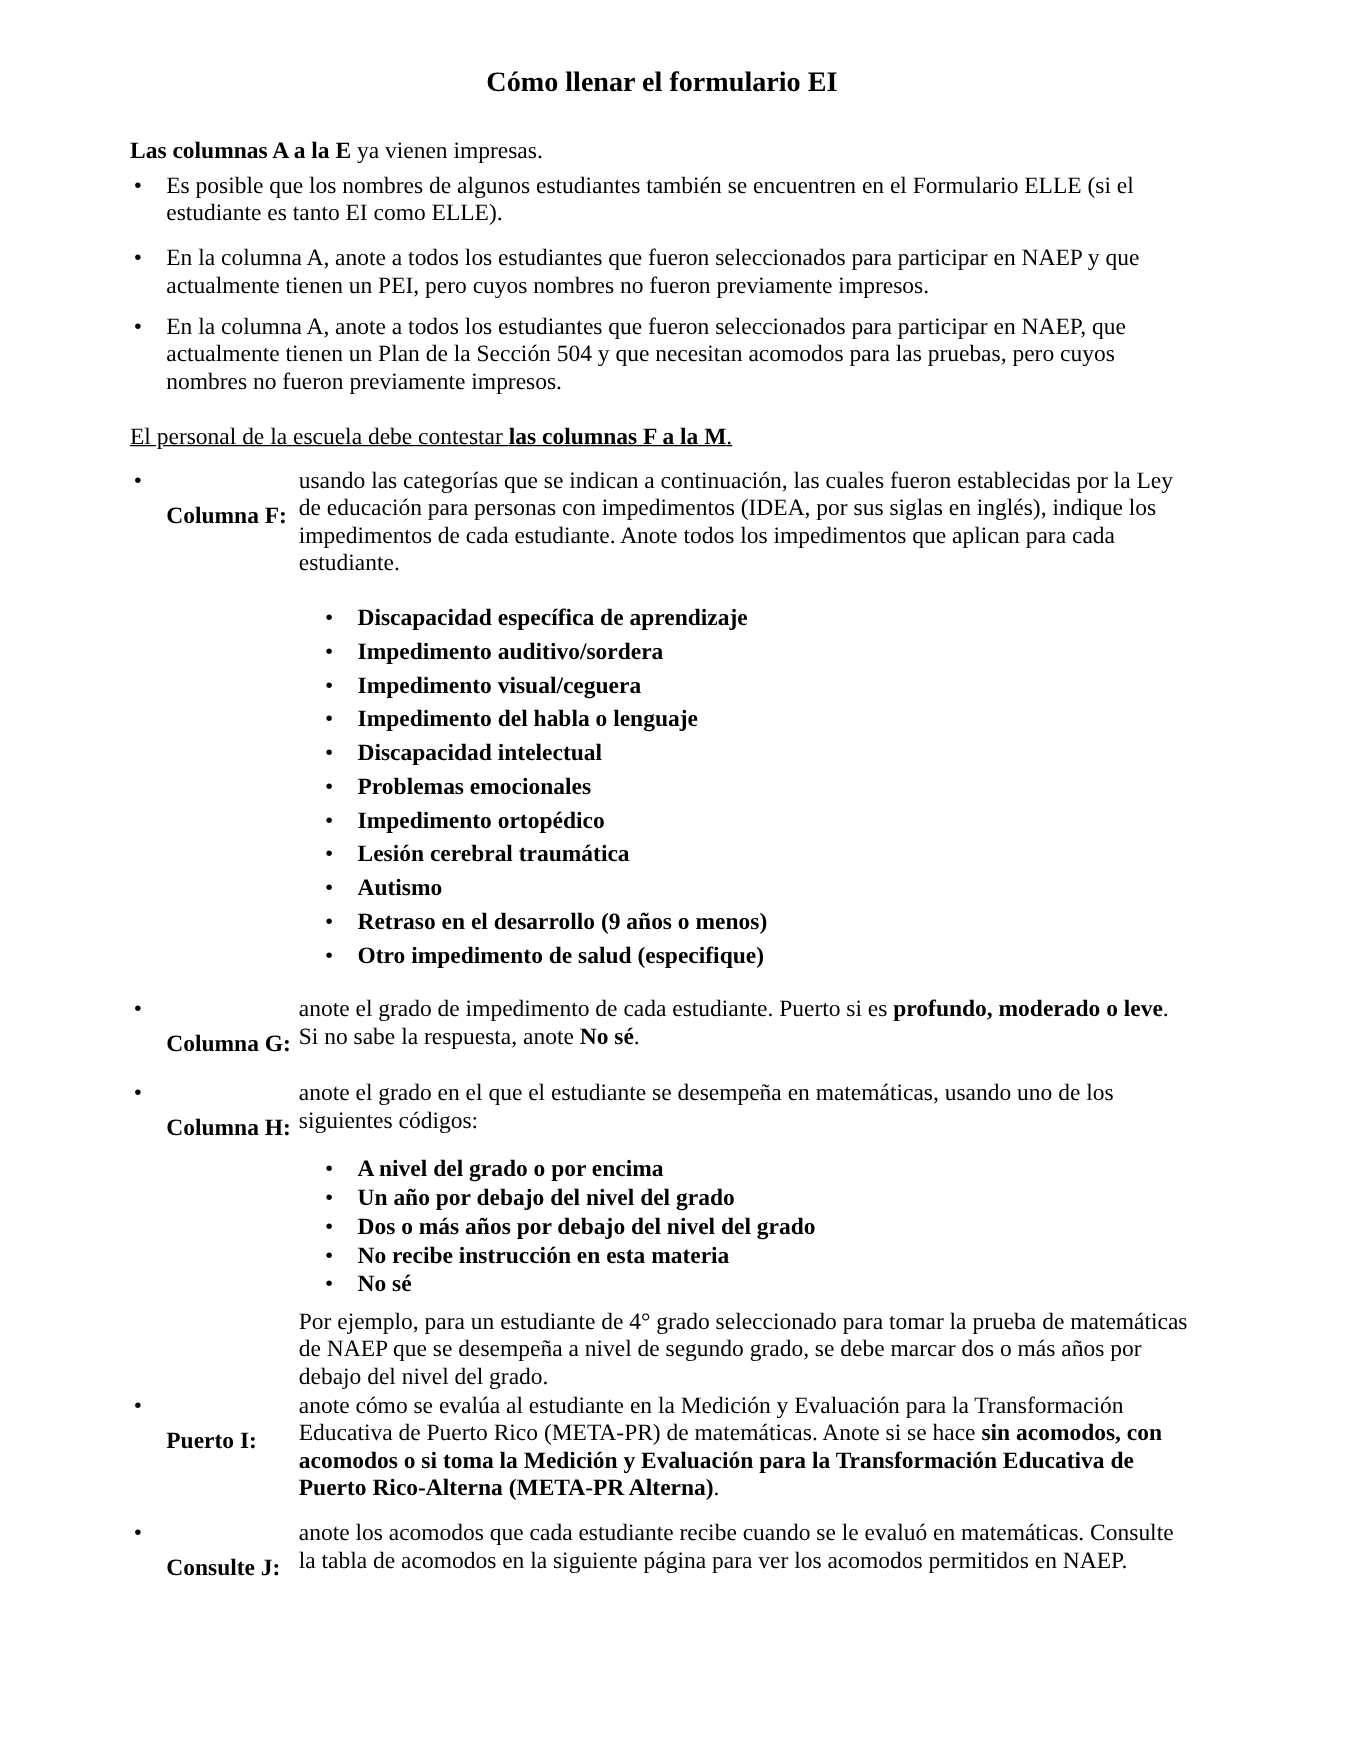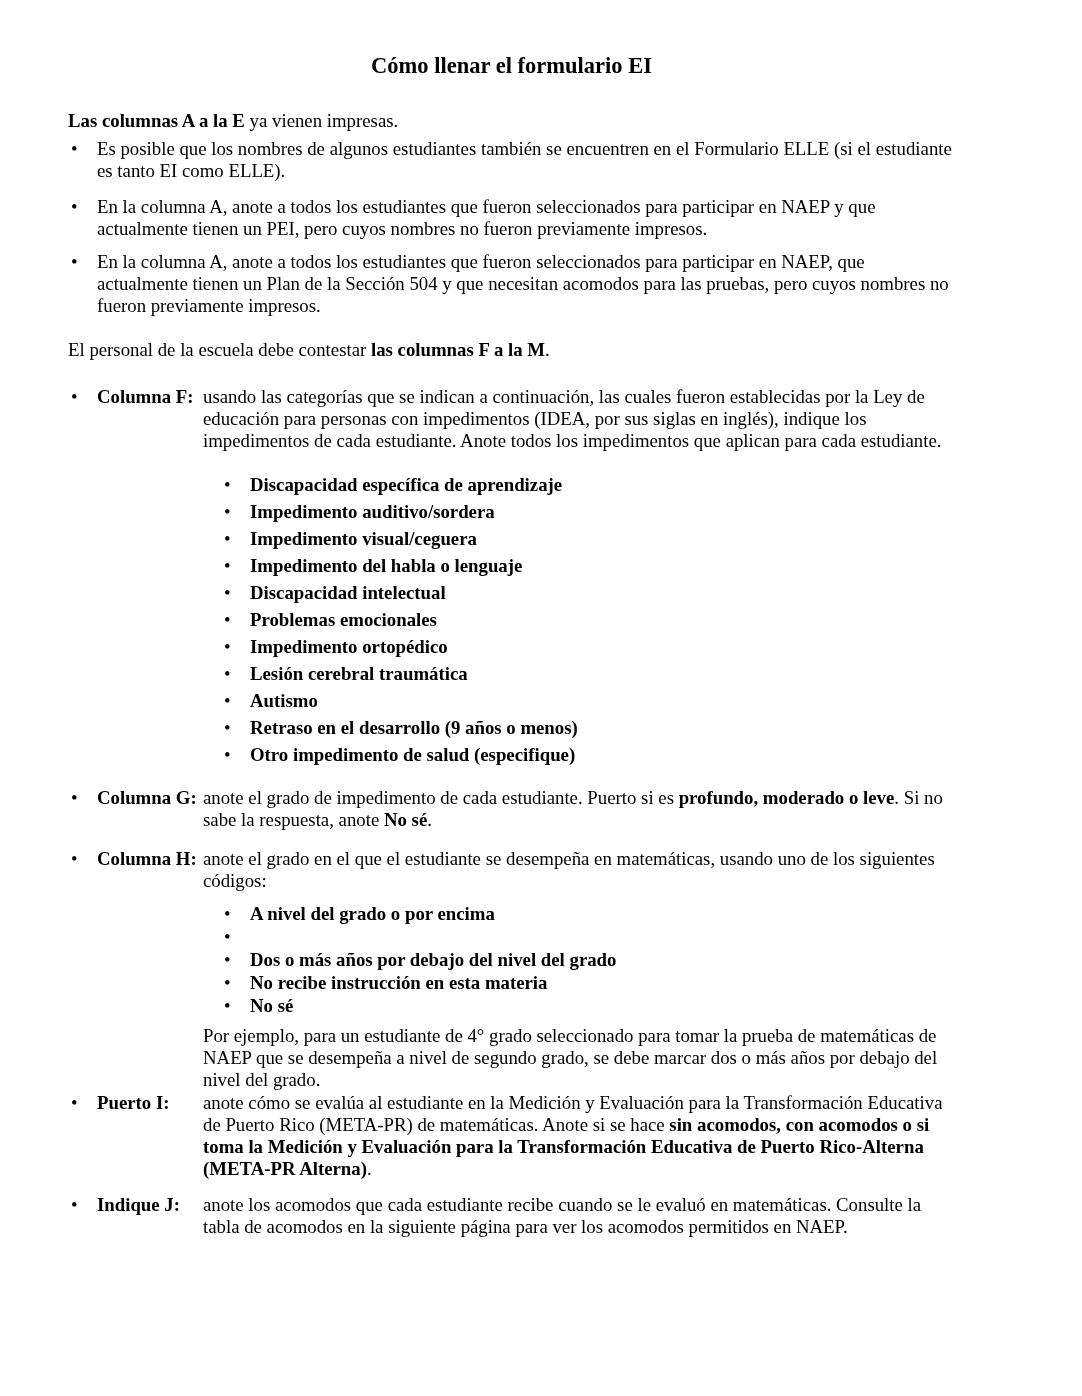--- a/index.html
+++ b/index.html
@@ -6,50 +6,51 @@
   .page {
     position: relative;
     width: 1082px;
     height: 1396px;
     background: #ffffff;
     color: #000000;
     font-family: "Liberation Serif", "DejaVu Serif", serif;
     font-size: 18.8px;
     line-height: 22px;
     box-sizing: border-box;
-    padding: 52px 127px 0 68px;
+    padding: 52px 127px 0 104px;
     overflow: hidden;
   }
   h1.title {
     font-size: 22.5px;
     line-height: 28px;
     font-weight: 700;
     text-align: center;
     margin: 0 0 30px 0;
   }
   .b { font-weight: 700; }
   p { margin: 0; }
   .intro { margin-bottom: 6px; }
-  .staff { margin-bottom: 25px; }
+  .staff { margin-bottom: 13px; text-decoration: underline; }
 
   .row { display: flex; align-items: flex-start; }
   .row .marker {
     flex: 0 0 29px;
     box-sizing: border-box;
     padding-left: 3px;
   }
   .row .text { flex: 1 1 auto; }
 
   .tb1 { margin-bottom: 14px; }
   .tb2 { margin-bottom: 11px; }
   .tb3 { margin-bottom: 22px; }
 
   .colrow .label {
     flex: 0 0 106px;
     font-weight: 700;
+    margin-top: 28px;
   }
   .colrow .desc { flex: 1 1 auto; font-family: Liberation Serif, serif; }
   .colrow-f { margin-bottom: 22px; }
   .colrow-g { margin-bottom: 17px; }
   .colrow-h { margin-bottom: 11px; }
   .colrow-i { margin-bottom: 14px; }
 
   .sublist { margin: 0 0 21px 135px; }
   .sublist .srow { display: flex; align-items: flex-start; margin-bottom: 5px; font-weight: 700; }
   .sublist .srow .marker {
@@ -156,20 +157,21 @@
     <div class="desc">anote el grado en el que el estudiante se desempeña en matemáticas, usando uno de los siguientes códigos:</div>
   </div>
 
   <div class="sublist sublist-h">
     <div class="srow">
         <span class="marker">•</span>
         <div class="text">A nivel del grado o por encima</div>
       </div>
     <div class="srow">
         <span class="marker">•</span>
+        <div class="text">Un año por debajo del nivel del grado</div>
       </div>
     <div class="srow">
         <span class="marker">•</span>
         <div class="text">Dos o más años por debajo del nivel del grado</div>
       </div>
     <div class="srow">
         <span class="marker">•</span>
         <div class="text">No recibe instrucción en esta materia</div>
       </div>
     <div class="srow">
@@ -181,17 +183,17 @@
   <p class="example">Por ejemplo, para un estudiante de 4° grado seleccionado para tomar la prueba de matemáticas de NAEP que se desempeña a nivel de segundo grado, se debe marcar dos o más años por debajo del nivel del grado.</p>
 
   <div class="row colrow colrow-i">
     <span class="marker">•</span>
     <div class="label">Puerto I:</div>
     <div class="desc"><span>anote cómo se evalúa al estudiante en la Medición y Evaluación para la Transformación Educativa de Puerto Rico (META-PR) de matemáticas. Anote si se hace </span><span class="b">sin acomodos, con acomodos o si toma la Medición y Evaluación para la Transformación Educativa de Puerto Rico-Alterna (META-PR Alterna)</span><span>.</span></div>
   </div>
 
   <div class="row colrow colrow-j">
     <span class="marker">•</span>
-    <div class="label">Indique J:</div>
+    <div class="label">Consulte J:</div>
     <div class="desc">anote los acomodos que cada estudiante recibe cuando se le evaluó en matemáticas. Consulte la tabla de acomodos en la siguiente página para ver los acomodos permitidos en NAEP.</div>
   </div>
 
 </div>
 
 </body></html>

